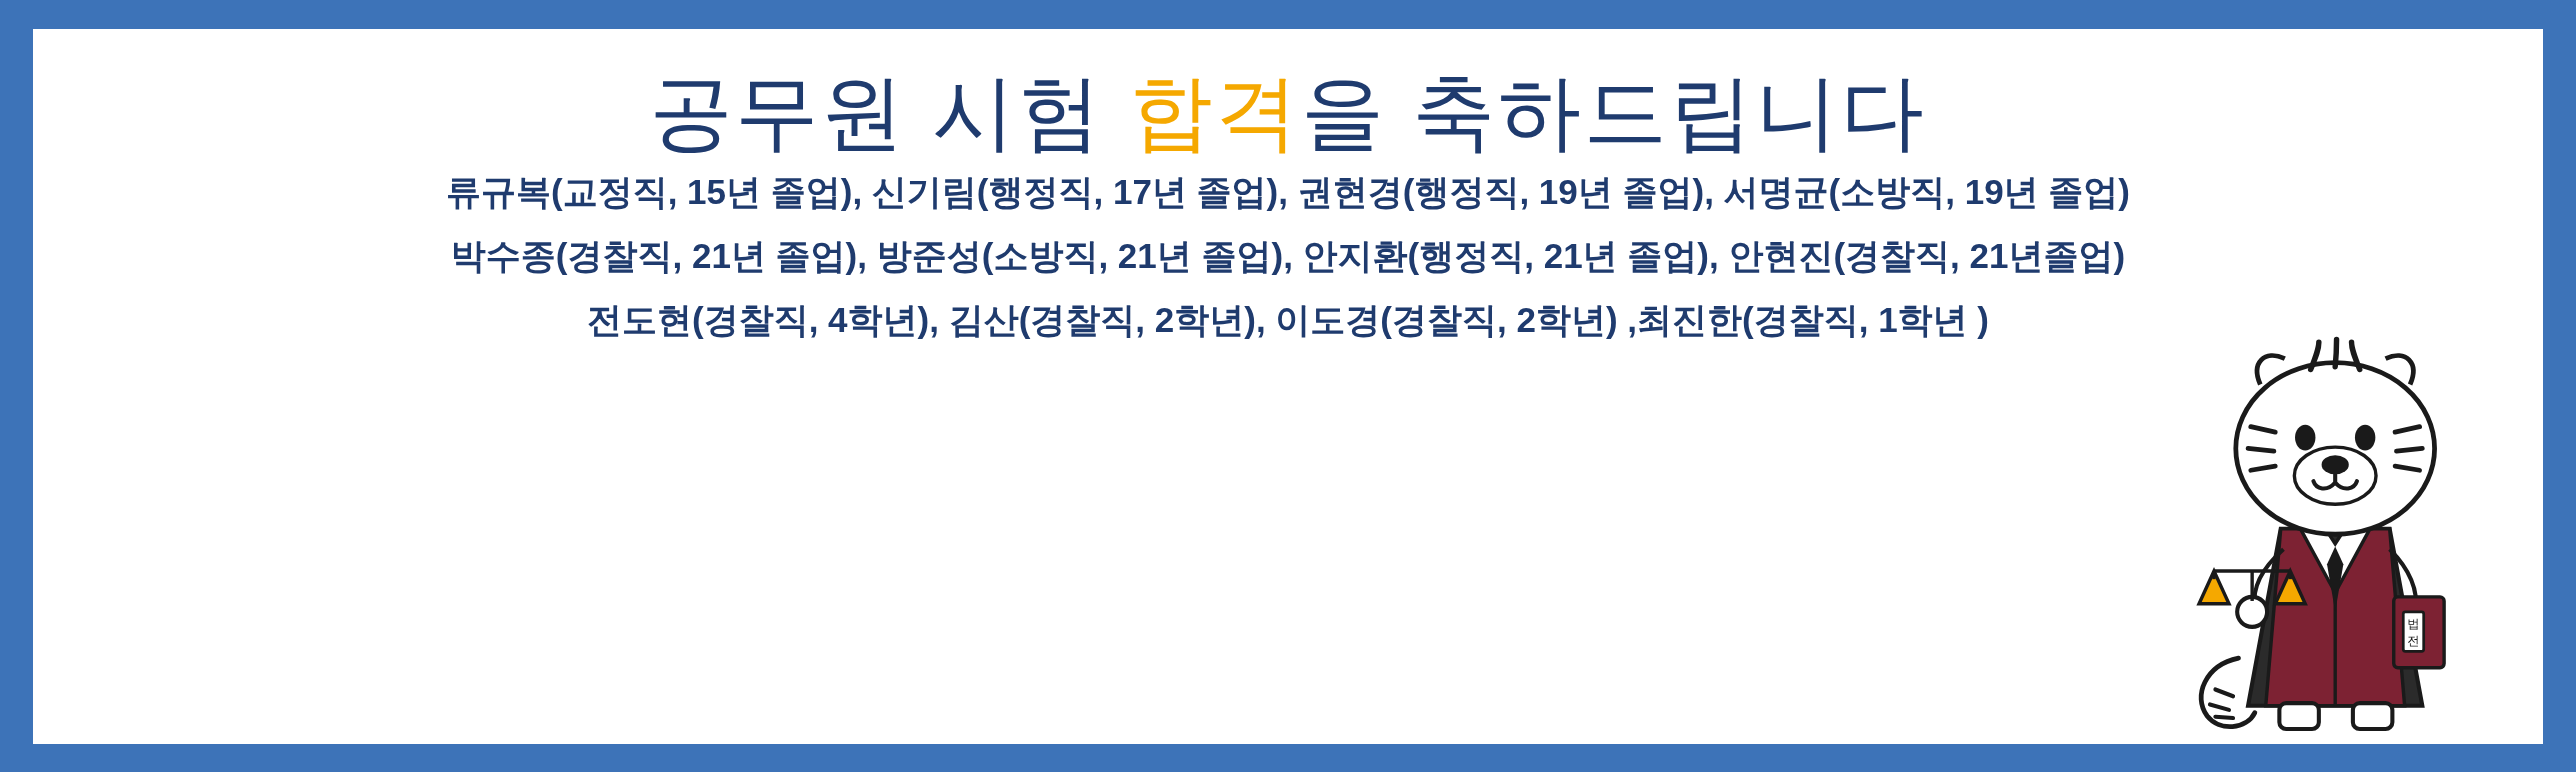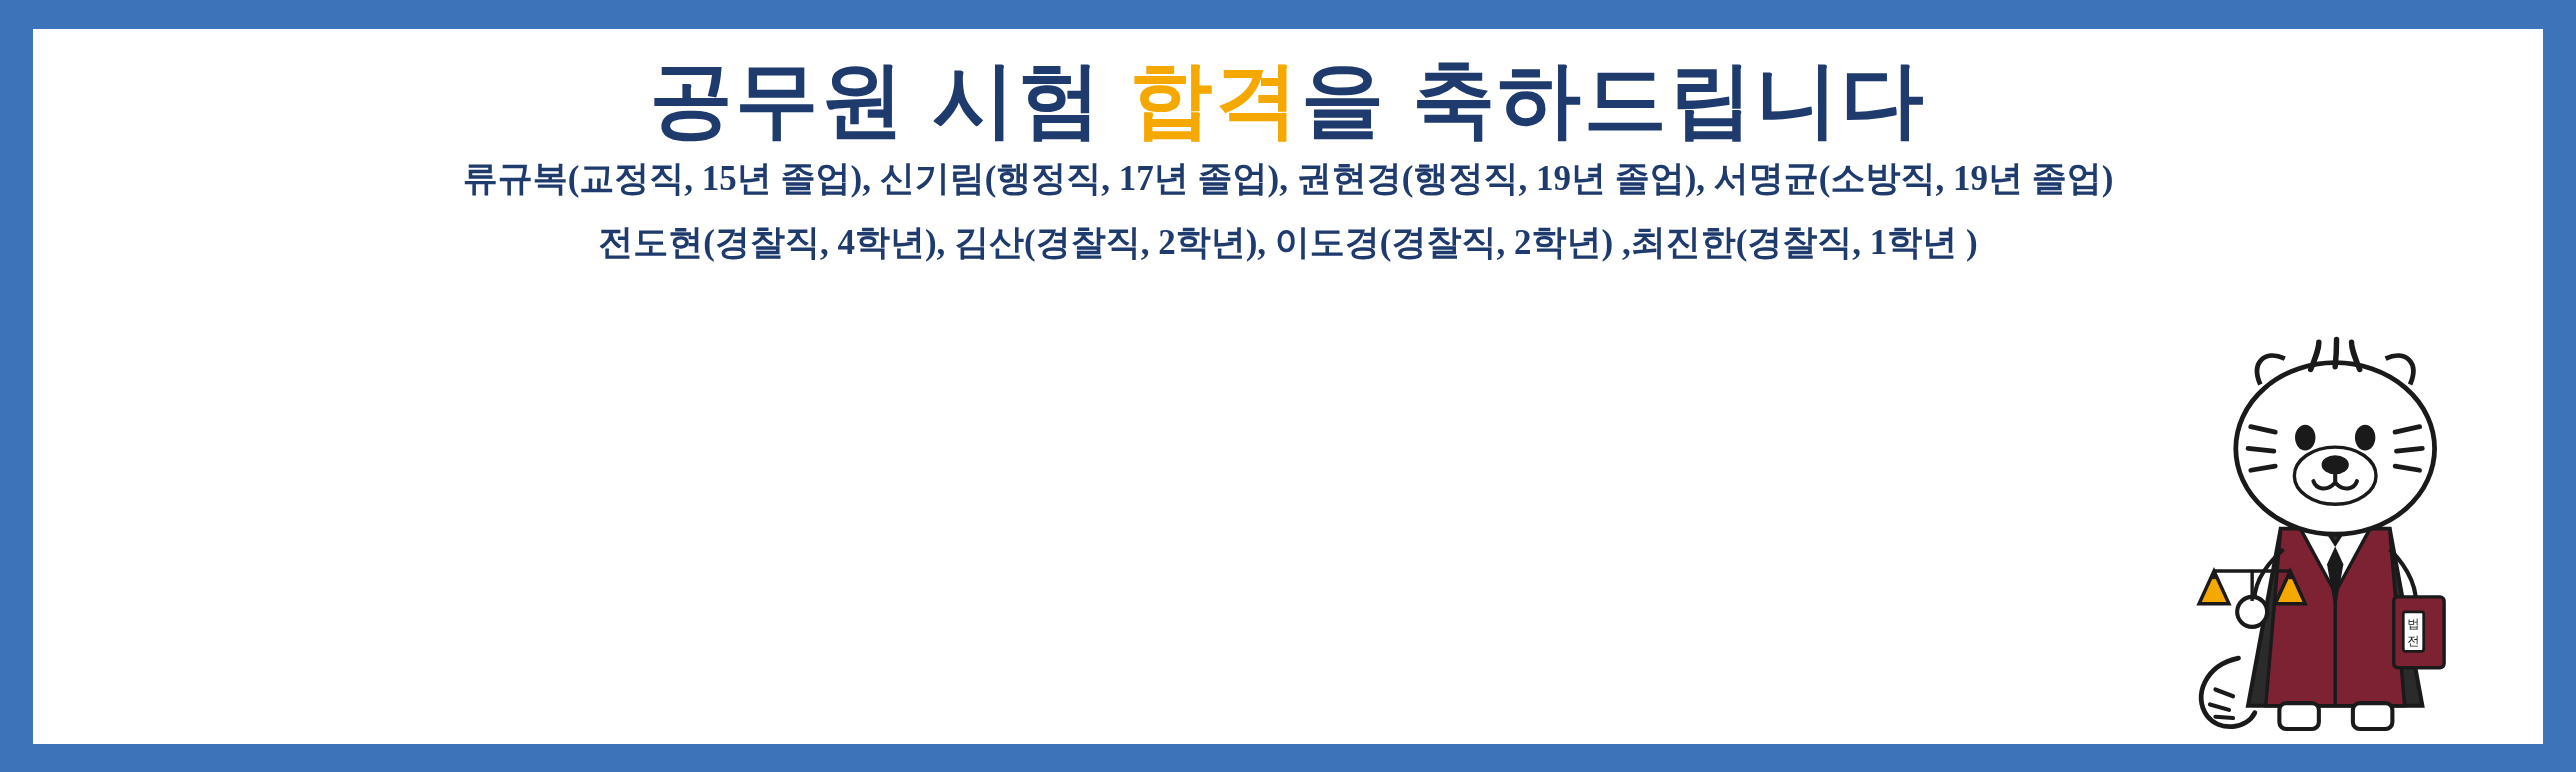--- a/index.html
+++ b/index.html
@@ -30,40 +30,39 @@
     background: #ffffff;
     box-sizing: border-box;
     padding: 24.5px 41px 16.4px 41px;
     display: flex;
     flex-direction: column;
     align-items: center;
   }
 
   .title {
     font-size: 83px;
-    font-weight: bold;
+    font-weight: normal;
     color: #1f3b6e;
     letter-spacing: 2.7px;
     white-space: nowrap;
     line-height: 1.1;
-    margin-top: 0;
+    margin-top: 13px;
     margin-bottom: 6.8px;
     text-align: left;
   }
   .title .hl {
     color: #f5a800;
   }
 
   .names {
     width: 100%;
     display: flex;
     flex-direction: column;
     align-items: center;
     margin-top: 9.5px;
-    font-family: Liberation Serif, serif;
   }
 
   .name-line {
     font-size: 35px;
     font-weight: bold;
     color: #1f3b6e;
     line-height: 1.0;
     white-space: nowrap;
     margin: 0 0 29px 0;
     text-align: center;
@@ -91,20 +90,21 @@
 
 <div class="banner">
   <div class="inner">
 
     <div class="title">
       <span>공무원 시험 </span><span class="hl">합격</span><span>을 축하드립니다</span>
     </div>
 
     <div class="names">
       <div class="name-line">류규복(교정직, 15년 졸업), 신기림(행정직, 17년 졸업), 권현경(행정직, 19년 졸업), 서명균(소방직, 19년 졸업)</div>
+      <div class="name-line">박수종(경찰직, 21년 졸업), 방준성(소방직, 21년 졸업), 안지환(행정직, 21년 졸업), 안현진(경찰직, 21년졸업)</div>
       <div class="name-line"> 전도현(경찰직, 4학년), 김산(경찰직, 2학년), 이도경(경찰직, 2학년) ,최진한(경찰직, 1학년 )</div>
     </div>
 
     <div class="mascot">
       <svg viewBox="0 0 520 640" xmlns="http://www.w3.org/2000/svg">
 
         <path d="M108 520 C 60 530, 40 575, 62 605 C 80 628, 120 625, 132 600" fill="none" stroke="#1a1a1a" stroke-width="7" stroke-linecap="round"></path>
         <path d="M74 566 l26 10 M66 588 l28 8 M74 606 l26 2" stroke="#1a1a1a" stroke-width="6" stroke-linecap="round" fill="none"></path>
 
         <path d="M170 330 L330 330 L378 590 L122 590 Z" fill="#2b2b2b" stroke="#1a1a1a" stroke-width="6"></path>

